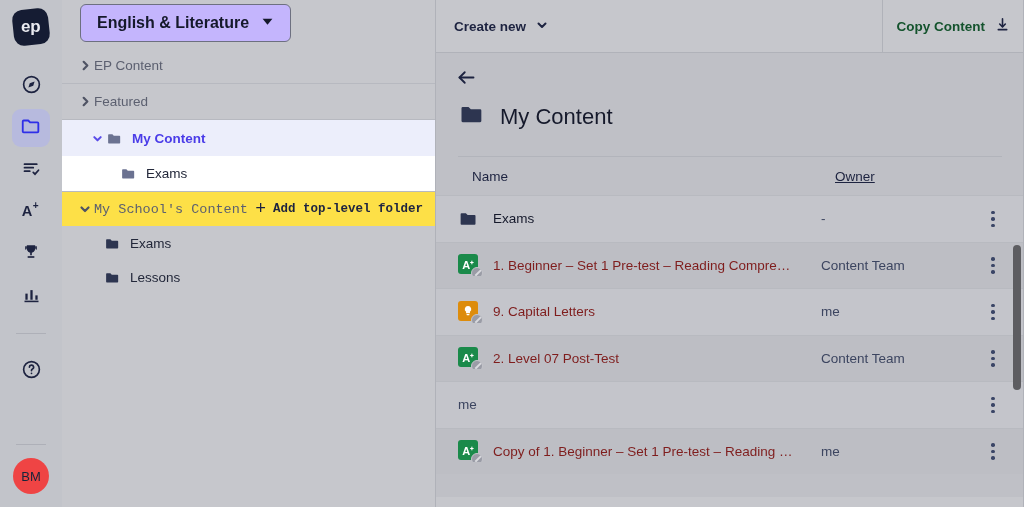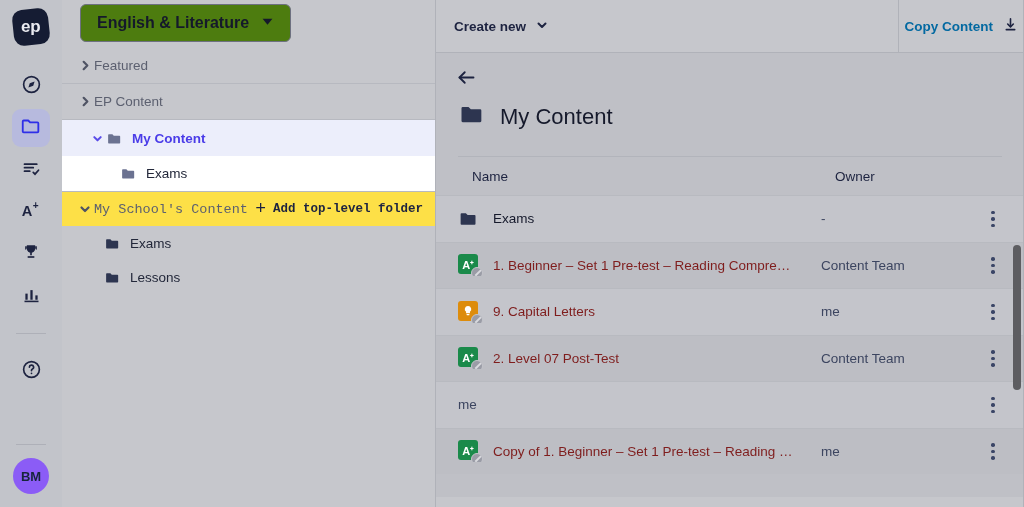--- a/index.html
+++ b/index.html
@@ -33,23 +33,23 @@
     width: 38px; height: 38px; border-radius: 9px;
     display: flex; align-items: center; justify-content: center;
     color: #1d2340;
   }
   .rail-btn.active { background: #b7bade; }
   .rail-btn.active svg { stroke: #2f2fe8; fill: none; }
   .rail-divider { width: 30px; height: 1px; background: #aeb0b8; margin: 14px 0 0 0; }
   .rail-help { margin-top: 14px; }
   .avatar {
     width: 36px; height: 36px; border-radius: 50%;
-    background: #8b5cf6; color: #16253b;
+    background: #ef4444; color: #16253b;
     display: flex; align-items: center; justify-content: center;
-    font-size: 13px; font-weight: 700;
+    font-size: 13px; font-weight: 400;
     position: absolute; bottom: 13px; left: 13px;
   }
   .rail-bottom-divider {
     position: absolute; bottom: 62px; left: 16px; width: 30px; height: 1px; background: #aeb0b8;
   }
 
   
   .tree {
     width: 374px; flex: 0 0 374px;
     height: 507px;
@@ -92,40 +92,40 @@
     display: flex; align-items: center;
   }
   .create-new {
     display: flex; align-items: center; gap: 10px;
     padding: 0 18px; height: 53px;
     font-size: 13.5px; font-weight: 600; color: #1d2340;
   }
   .toolbar-spacer { flex: 1 1 auto; height: 53px; }
   .copy-content {
     display: flex; align-items: center; gap: 10px;
-    padding: 0 6px; height: 53px;
+    padding: 0 14px; height: 53px;
     border-left: 1px solid #b0b2b9;
-    font-size: 13.5px; font-weight: 600; color: #0369a1;
+    font-size: 13.5px; font-weight: 600; color: #14532d;
   }
 
   .main-body { padding: 0 24px; }
   .back-btn { padding: 14px 0 6px 20px; display: inline-block; }
   .page-title {
     display: flex; align-items: center; gap: 14px;
     padding: 0 0 0 22px; margin-top: 2px;
     font-size: 22px; color: #15192b;
   }
   .title-rule { height: 1px; background: #b2b4bb; margin: 22px 22px 0 22px; }
 
   .col-head {
     display: flex; align-items: center; height: 38px;
     padding: 0 22px; font-size: 13.5px; color: #1d2340;
   }
   .c-name { flex: 0 0 363px; margin-left: 14px; }
-  .c-owner { flex: 1 1 auto; }
+  .c-owner { flex: 1 1 auto; text-decoration: underline; }
 
   .rows { position: relative; }
   .row {
     display: flex; align-items: center; height: 46.5px;
     padding: 0 22px;
     border-top: 1px solid #b8bac0;
     background: #c4c5cb;
   }
   .row.alt { background: #bdbec4; }
   .row-name { flex: 0 0 363px; display: flex; align-items: center; gap: 13px; white-space: nowrap; overflow: hidden; }
@@ -242,30 +242,30 @@
   </div>
 
   <div class="tree">
 
     <div class="tree-row">
       <span class="chev">
         <svg width="11" height="11" viewBox="0 0 12 12" fill="none" stroke="#4f5364" stroke-width="2.4" stroke-linecap="round" stroke-linejoin="round">
             <path d="M4 2l4 4-4 4"></path>
           </svg>
       </span>
-      <span class="tree-label">Featured</span>
+      <span class="tree-label">EP Content</span>
     </div>
 
     <div class="tree-row">
       <span class="chev">
         <svg width="11" height="11" viewBox="0 0 12 12" fill="none" stroke="#4f5364" stroke-width="2.4" stroke-linecap="round" stroke-linejoin="round">
             <path d="M4 2l4 4-4 4"></path>
           </svg>
       </span>
-      <span class="tree-label">EP Content</span>
+      <span class="tree-label">Featured</span>
     </div>
 
     <div class="tree-row selected" style="padding-left:26px">
       <span class="chev">
         <svg width="11" height="11" viewBox="0 0 12 12" fill="none" stroke="#5a4ce8" stroke-width="2.2" stroke-linecap="round" stroke-linejoin="round">
             <path d="M2.5 4.5l3.5 3.5 3.5-3.5"></path>
           </svg>
       </span>
       <span class="folder-ic">
         <svg width="17" height="17" viewBox="0 0 24 24" fill="#6b7291">
@@ -463,21 +463,21 @@
         </div>
 
       </div>
     </div>
 
     <div class="vscroll"></div>
     <div class="main-edge"></div>
   </div>
 
   <div style="position:absolute; left:80px; top:4px; height:38px; display:flex; align-items:center; gap:12px;
-              padding:0 16px; border:1px solid #6d7080; border-radius:6px; background:#4d7c0f;
+              padding:0 16px; border:1px solid #6d7080; border-radius:6px; background:#c4b5fd;
               font-size:16px; font-weight:700; color:#15192b;">
     <span>English &amp; Literature</span>
     <span>
       <svg width="13" height="13" viewBox="0 0 12 12" fill="#15192b">
           <path d="M1.5 3.5h9L6 9z"></path>
         </svg>
     </span>
   </div>
 
 </div>

